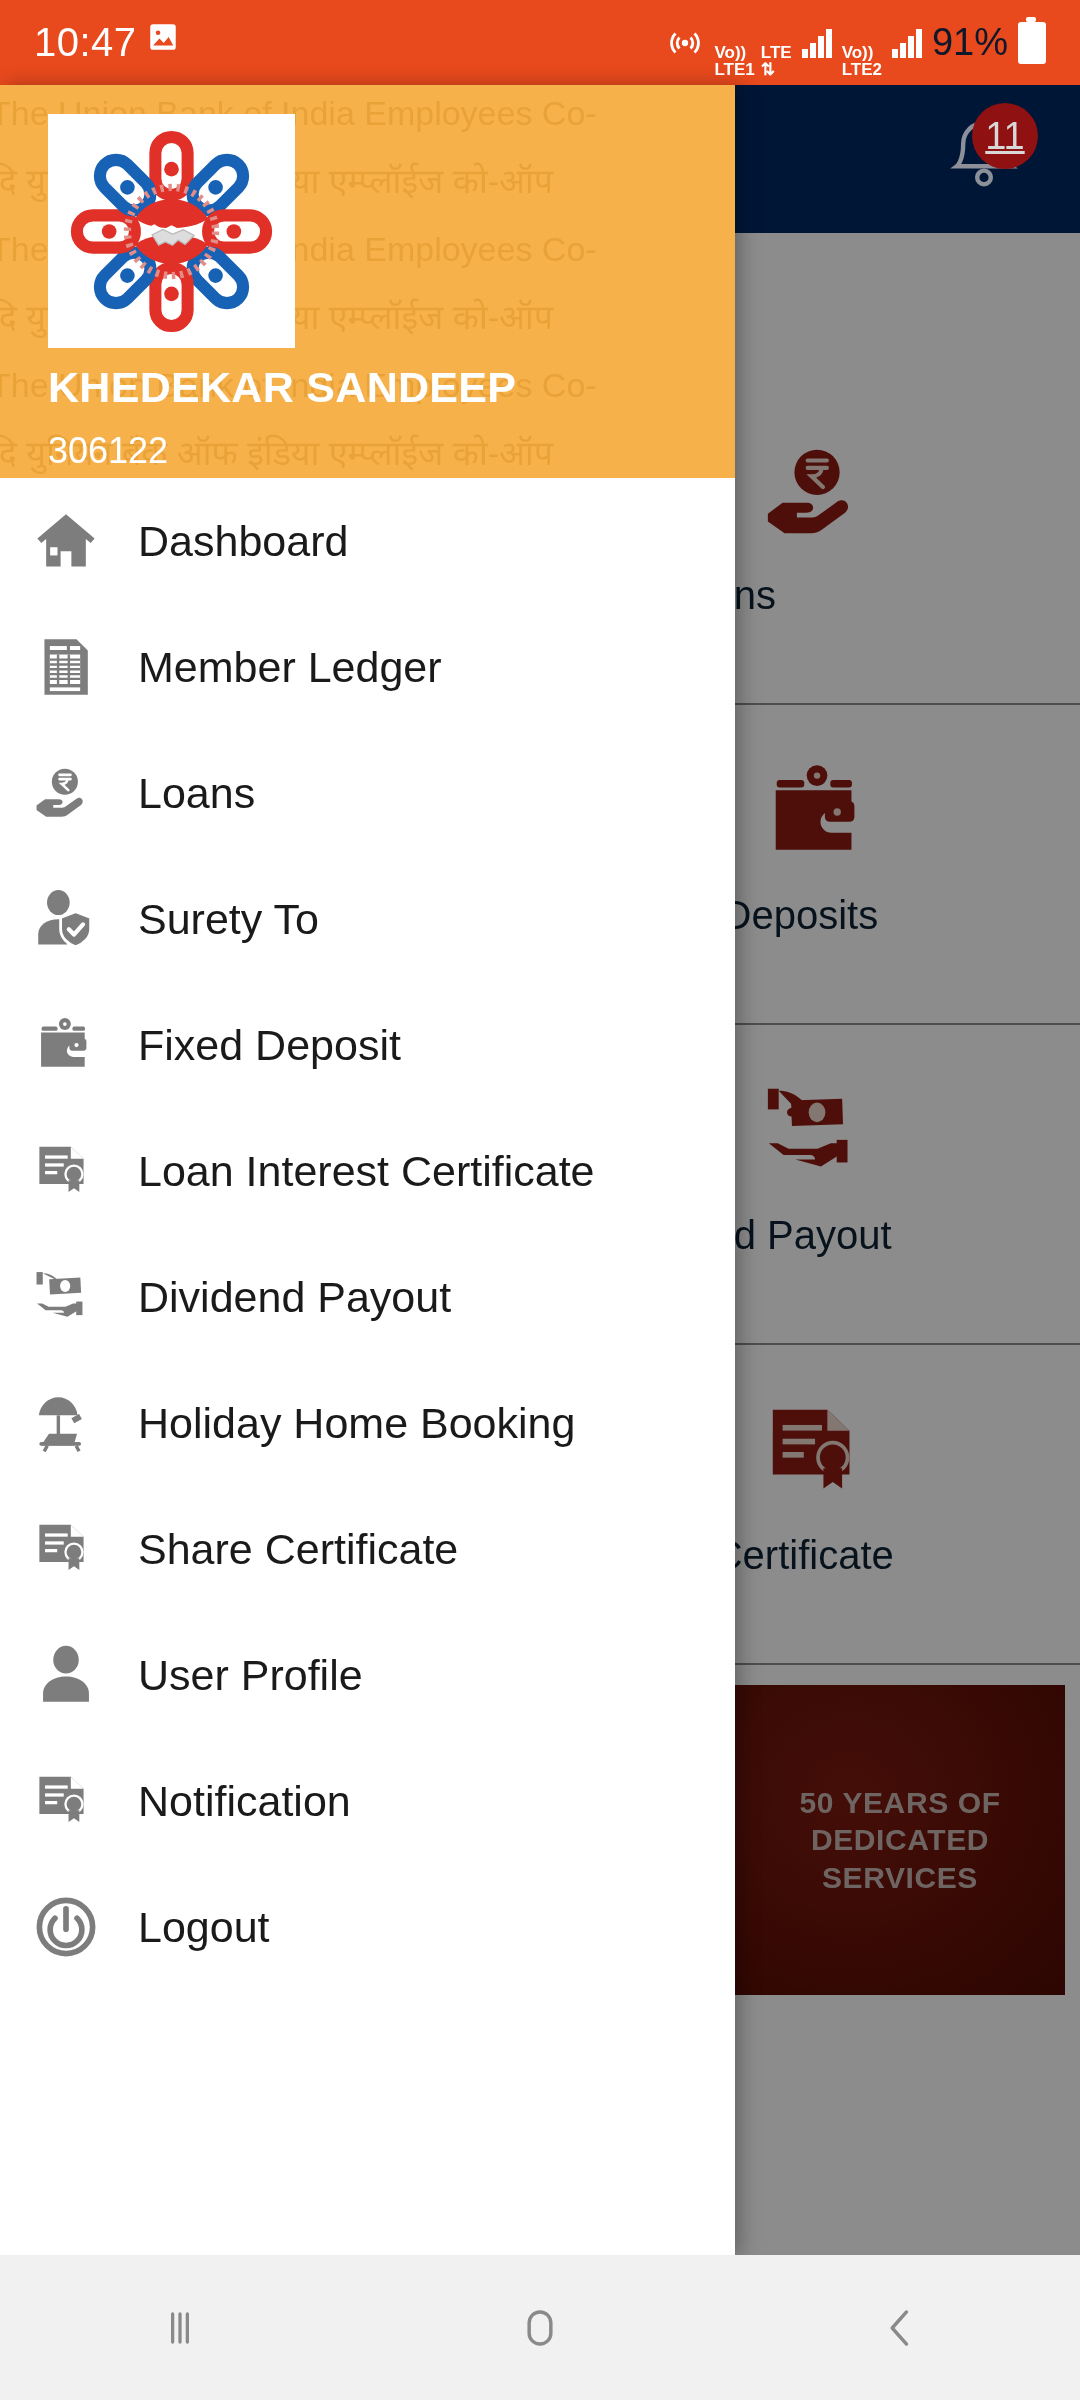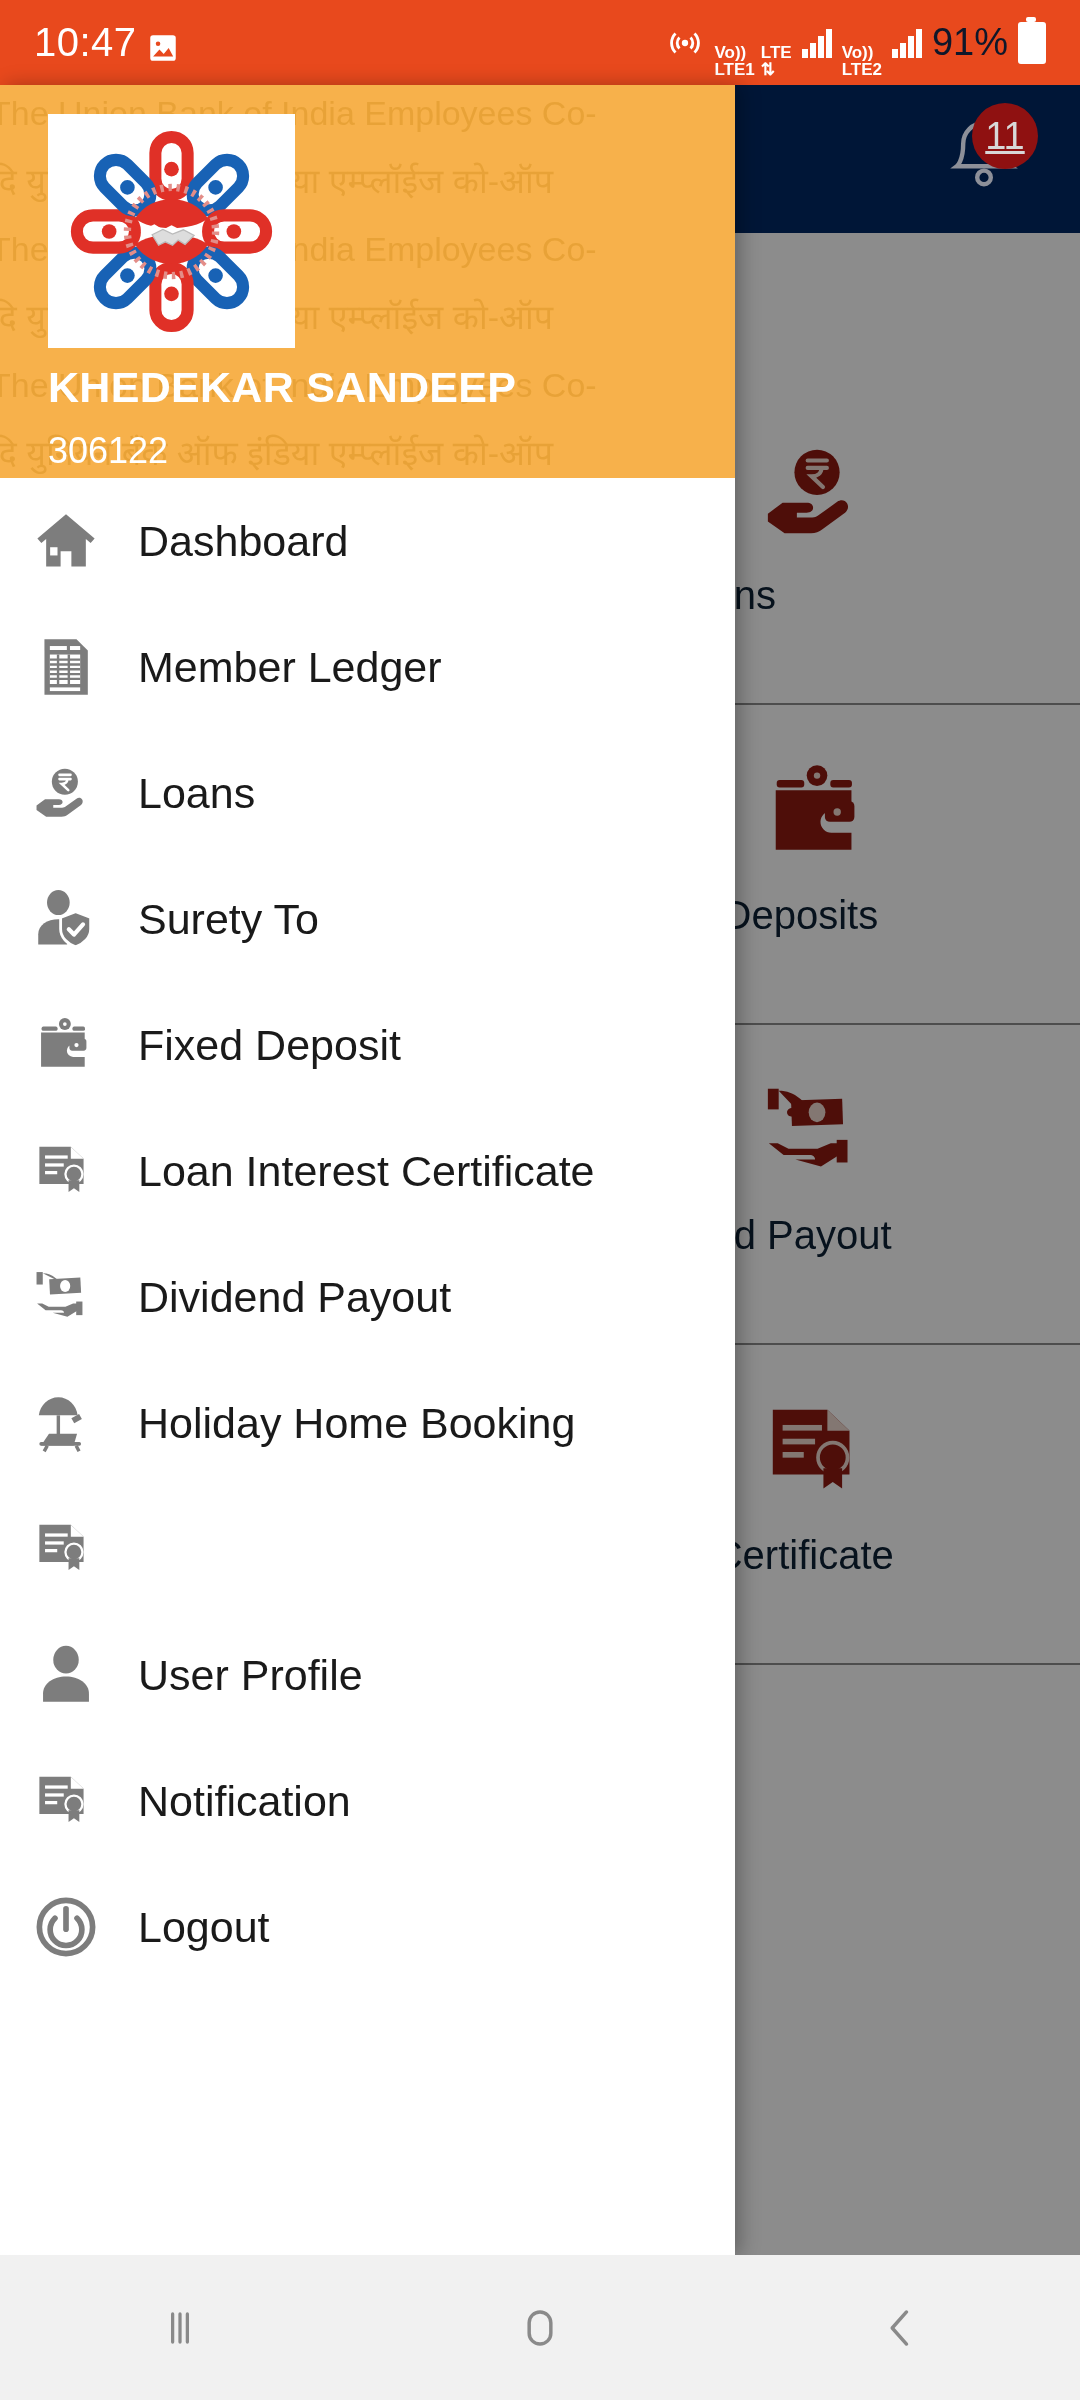--- a/index.html
+++ b/index.html
@@ -2,21 +2,21 @@
 <html><head>
 <meta charset="utf-8">
 <style>
   html,body{margin:0;padding:0;background:#000;}
   body{width:1080px;height:2400px;overflow:hidden;font-family:"Liberation Sans",sans-serif;}
   #screen{position:relative;width:1080px;height:2400px;overflow:hidden;background:#fff;}
 
   
   #statusbar{position:absolute;left:0;top:0;width:1080px;height:85px;background:#e8491d;
     display:flex;align-items:center;justify-content:space-between;padding:0 34px;box-sizing:border-box;}
-  #statusbar .left{display:flex;align-items:flex-end;gap:9px;}
+  #statusbar .left{display:flex;align-items:flex-start;gap:9px;}
   #clock{color:#fff;font-size:40px;letter-spacing:.5px;}
   .sb-ico{display:inline-block;color:#fff;}
   #statusbar .right{display:flex;align-items:center;gap:10px;}
   .sig-txt{color:#fff;font-size:17px;line-height:1;text-align:left;font-weight:bold;margin-top:37px;}
   .sig-txt i{font-style:normal;display:block;}
   .bars{display:flex;align-items:flex-end;gap:2px;height:30px;}
   .bars span{width:6px;background:#fff;display:block;}
   .bars span:nth-child(1){height:9px}.bars span:nth-child(2){height:15px}
   .bars span:nth-child(3){height:22px}.bars span:nth-child(4){height:29px}
   #battpct{color:#0f172a;font-size:38px;}
@@ -181,20 +181,24 @@
           <rect x="4.6" y="6.5" width="8" height="1.15" fill="#efd9d0"></rect>
           <rect x="4.6" y="9.3" width="6.6" height="1.15" fill="#efd9d0"></rect>
           <rect x="4.6" y="12" width="4.3" height="1.15" fill="#efd9d0"></rect>
           <circle cx="14.8" cy="13.1" r="3" fill="#8f1b12" stroke="#efd9d0" stroke-width=".75"></circle>
           <path d="M12.9 15.3v4.1l1.9-1.3 1.9 1.3v-4.1z"></path>
         </svg>
       </div>
       <div class="lb">re Certificate</div>
     </div>
 
+    <div id="promo" style="top:1600px;">
+      <div>50 YEARS OF</div>
+      <div>DEDICATED SERVICES</div>
+    </div>
 
     <div id="scrim"></div>
   </div>
 
   <div id="drawer">
 
     <div id="dhead">
       <div id="wm">
         <div>The Union Bank of India Employees Co-</div>
         <div>दि युनियन बँक ऑफ इंडिया एम्प्लॉईज को-ऑप</div>
@@ -373,20 +377,21 @@
           <svg width="68" height="68" viewBox="0 0 24 24" fill="#7d7d7d">
             <path d="M2.6 3.4h11.1l4.5 4.3v8.9H2.6z"></path>
             <path d="M13.7 3.4v4.3h4.5" fill="#fff"></path>
             <rect x="4.6" y="6.5" width="8" height="1.15" fill="#fff"></rect>
             <rect x="4.6" y="9.3" width="6.6" height="1.15" fill="#fff"></rect>
             <rect x="4.6" y="12" width="4.3" height="1.15" fill="#fff"></rect>
             <circle cx="14.8" cy="13.1" r="3" fill="#7d7d7d" stroke="#fff" stroke-width=".8"></circle>
             <path d="M12.9 15.3v4.1l1.9-1.3 1.9 1.3v-4.1z"></path>
           </svg>
         </span>
+        <span class="mlabel">Share Certificate</span>
       </div>
 
       <div class="mi">
         <span class="micon">
           <svg width="68" height="68" viewBox="0 0 24 24" fill="#7d7d7d">
             <ellipse cx="12" cy="6.6" rx="4.5" ry="4.9"></ellipse>
             <path d="M3.9 21.4v-2.8c0-3.7 3.6-6.1 8.1-6.1s8.1 2.4 8.1 6.1v2.8z"></path>
           </svg>
         </span>
         <span class="mlabel">User Profile</span>

